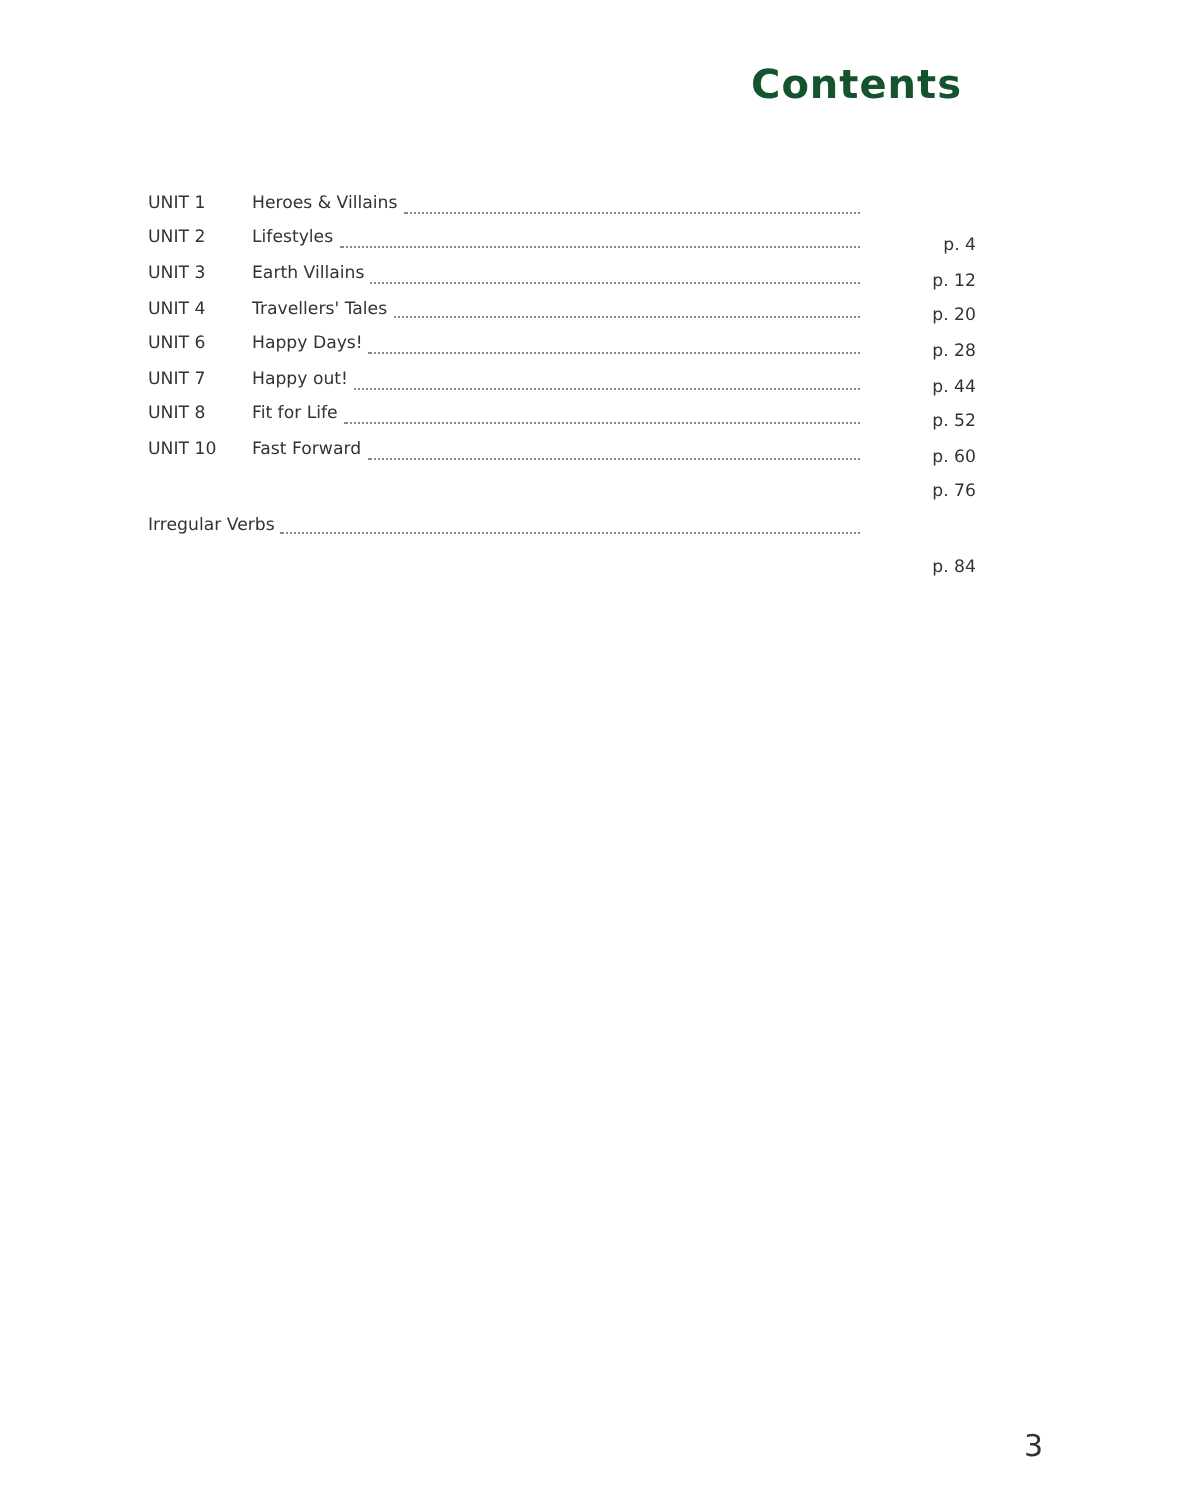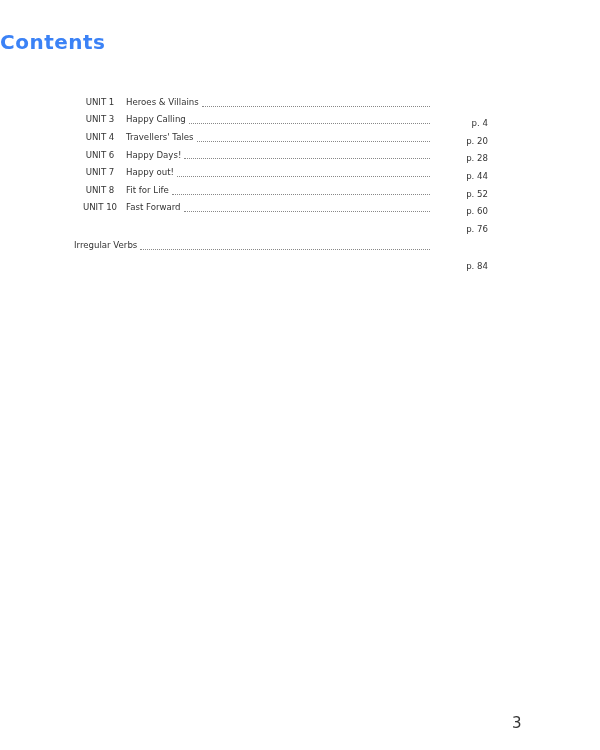--- a/index.html
+++ b/index.html
@@ -13,47 +13,46 @@
       position: relative;
       overflow: hidden;
       font-family: "DejaVu Sans", sans-serif;
       color: #2b2b2b;
     }
     .page-title {
       position: absolute;
       top: 30px;
       left: 0;
       width: 481px;
-      text-align: left;
+      text-align: right;
       font-family: "DejaVu Sans", sans-serif;
       font-weight: bold;
       font-size: 20px;
       letter-spacing: 0.5px;
-      color: #3b82f6;
+      color: #14532d;
       margin: 0;
     }
     .toc {
       position: absolute;
       left: 74px;
       top: 93px;
       width: 414px;
     }
     .toc-row {
       position: relative;
       height: 17.6px;
       display: flex;
       align-items: center;
       font-size: 8.6px;
       color: #333;
       white-space: nowrap;
     }
     .unit-label {
       width: 52px;
       flex: 0 0 52px;
-      text-align: center;
     }
     .entry-title {
       flex: 0 0 auto;
       padding-right: 3px;
     }
     .leader {
       flex: 1 1 auto;
       overflow: hidden;
       height: 10px;
       border-bottom: 1px dotted #888;
@@ -86,24 +85,30 @@
 
 <div class="toc">
 
   <div class="toc-row">
     <span class="unit-label">UNIT 1</span>
     <span class="entry-title">Heroes &amp; Villains</span>
     <span class="leader"></span>
     <span class="page-ref">p. 4</span>
   </div>
 
+  <div class="toc-row">
+    <span class="unit-label">UNIT 2</span>
+    <span class="entry-title">Lifestyles</span>
+    <span class="leader"></span>
+    <span class="page-ref">p. 12</span>
+  </div>
 
   <div class="toc-row">
     <span class="unit-label">UNIT 3</span>
-    <span class="entry-title">Happy Calling</span>
+    <span class="entry-title">Earth Villains</span>
     <span class="leader"></span>
     <span class="page-ref">p. 20</span>
   </div>
 
   <div class="toc-row">
     <span class="unit-label">UNIT 4</span>
     <span class="entry-title">Travellers' Tales</span>
     <span class="leader"></span>
     <span class="page-ref">p. 28</span>
   </div>

